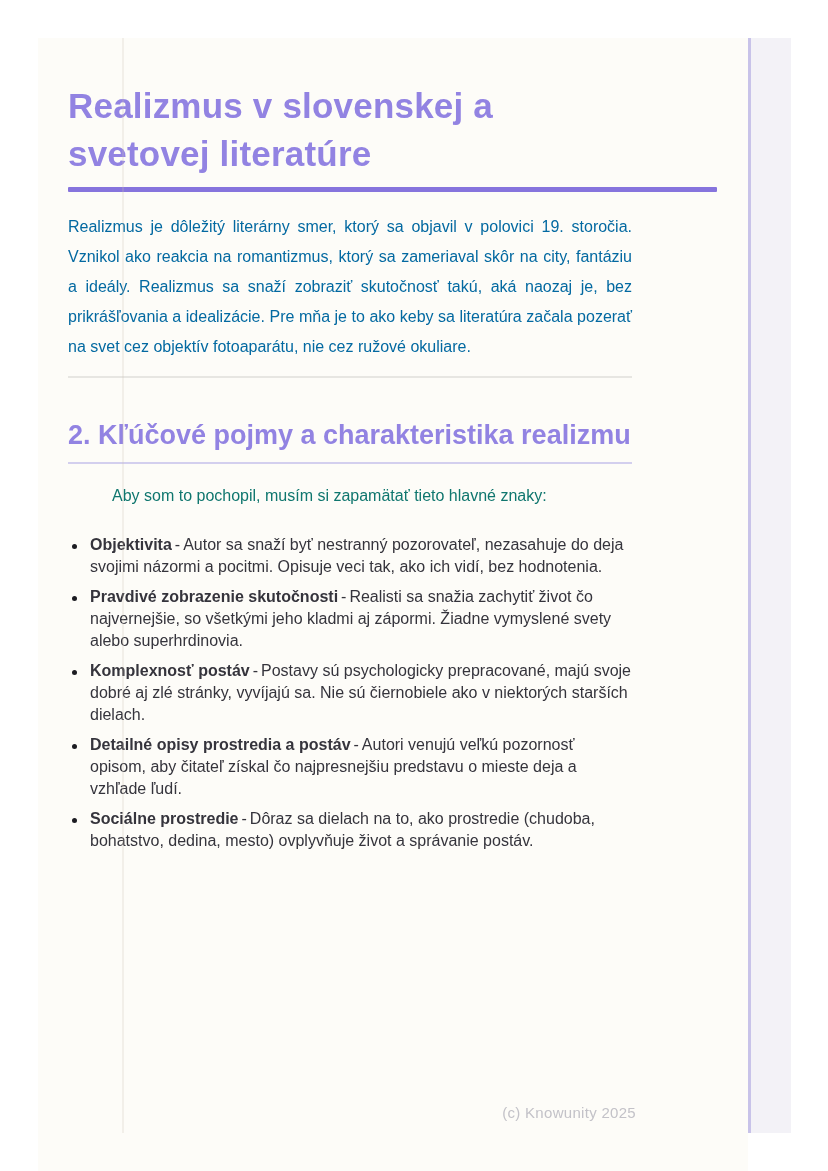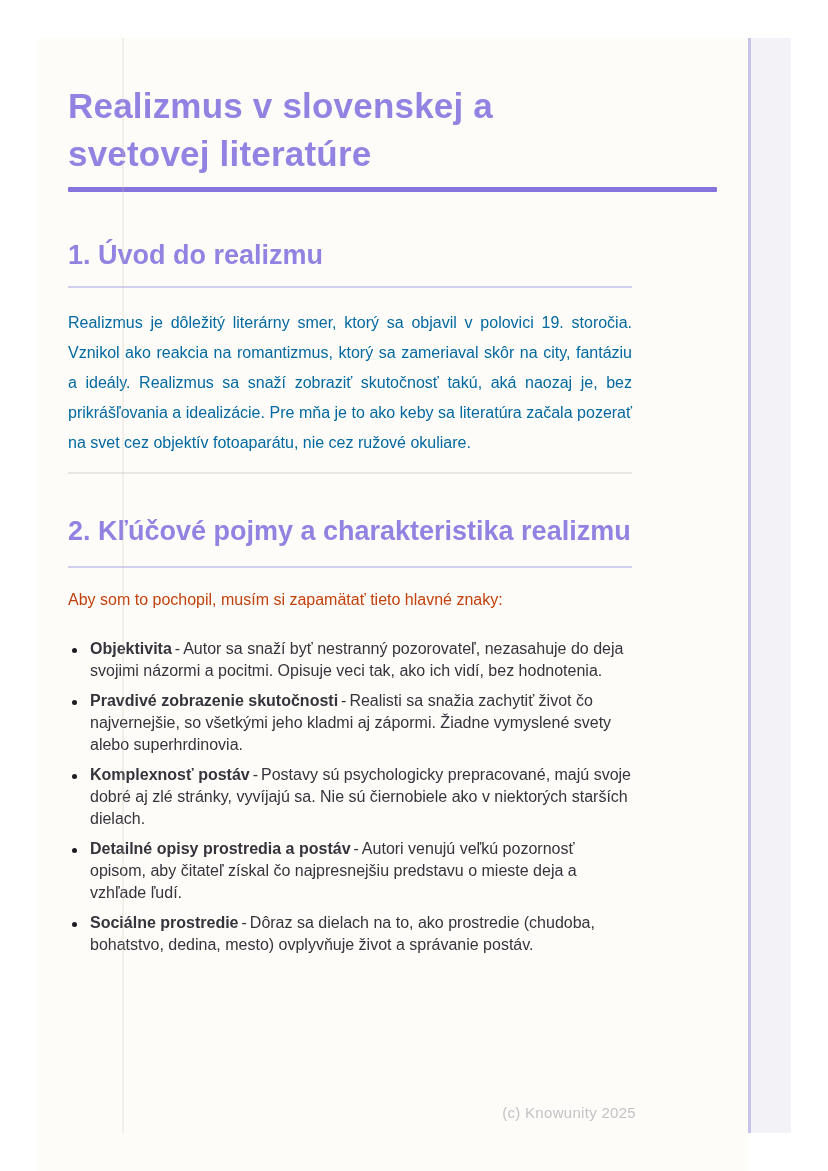--- a/index.html
+++ b/index.html
@@ -55,21 +55,21 @@
 
   .section-heading {
     width: 564px;
     font-size: 27px;
     line-height: 38px;
     font-weight: 700;
     color: #9283e2;
     border-bottom: 2px solid #d3cfee;
   }
   .heading-1 { margin-top: 44px; padding-bottom: 12px; }
-  .heading-2 { margin-top: 38px; padding-bottom: 16px; }
+  .heading-2 { margin-top: 38px; padding-bottom: 8px; }
 
   .body-paragraph {
     width: 564px;
     margin-top: 20px;
     font-size: 16px;
     line-height: 30px;
     color: #0369a1;
     text-align: justify;
   }
 
@@ -77,21 +77,22 @@
     width: 564px; height: 2px;
     margin-top: 14px;
     background: #e7e6e2;
   }
 
   .intro-line {
     width: 564px;
     margin-top: 20px;
     font-size: 16px;
     line-height: 24px;
-    color: #c2410c;
+    color: #0f766e;
+    margin-left: 44px;
   }
 
   ul.traits-list {
     margin-top: 26px;
     width: 564px;
     list-style: none;
   }
   ul.traits-list li {
     position: relative;
     padding-left: 22px;
@@ -125,21 +126,20 @@
 <body>
 
 <div class="stage">
 
   <div class="page">
     <div class="content">
 
       <h1 class="doc-title">Realizmus v slovenskej a svetovej literatúre</h1>
       <div class="title-rule"></div>
 
-      <h2 class="section-heading heading-1">1. Úvod do realizmu</h2>
 
       <p class="body-paragraph">Realizmus je dôležitý literárny smer, ktorý sa objavil v polovici 19. storočia. Vznikol ako reakcia na romantizmus, ktorý sa zameriaval skôr na city, fantáziu a ideály. Realizmus sa snaží zobraziť skutočnosť takú, aká naozaj je, bez prikrášľovania a idealizácie. Pre mňa je to ako keby sa literatúra začala pozerať na svet cez objektív fotoaparátu, nie cez ružové okuliare.</p>
 
       <div class="section-divider"></div>
 
       <h2 class="section-heading heading-2">2. Kľúčové pojmy a charakteristika realizmu</h2>
 
       <p class="intro-line">Aby som to pochopil, musím si zapamätať tieto hlavné znaky:</p>
 
       <ul class="traits-list">

